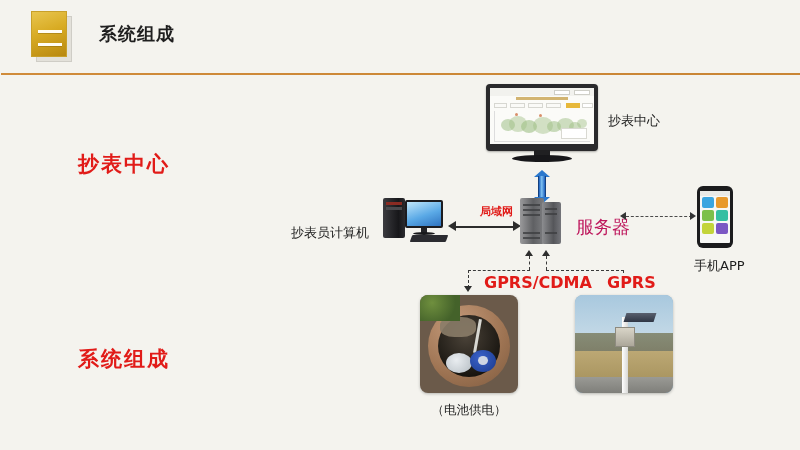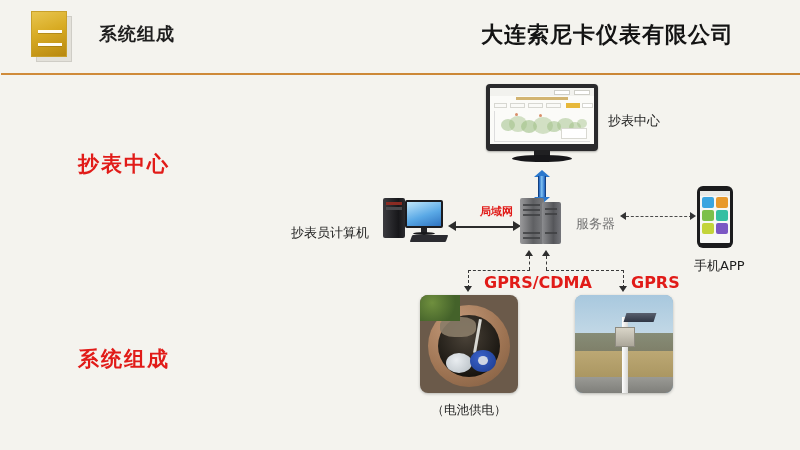--- a/index.html
+++ b/index.html
@@ -123,21 +123,21 @@
   
   .server { position:absolute; left:518px; top:196px; width:46px; height:50px; }
   .srv-a { position:absolute; left:2px; top:2px; width:24px; height:46px;
            background: linear-gradient(to right,#9a9a9c,#5f6063 55%,#7c7d80);
            border-radius:2px; }
   .srv-b { position:absolute; left:24px; top:6px; width:19px; height:42px;
            background: linear-gradient(to right,#8c8d90,#55565a 60%,#74757a);
            border-radius:2px; }
   .srv-a .vent, .srv-b .vent { position:absolute; left:3px; height:2px; background:#3d3e41; opacity:.8; }
   .srv-a .vent { width:17px; } .srv-b .vent { width:12px; }
-  .srv-label { position:absolute; left:576px; top:215px; font-size:13px; color:#737373; white-space:nowrap; }
+  .srv-label { position:absolute; left:576px; top:215px; font-size:18px; color:#be185d; white-space:nowrap; }
 
   
   .phone { position:absolute; left:697px; top:186px; width:36px; height:62px;
            background:#1b1b1d; border-radius:6px; padding:5px 3px; }
   .ph-scr { width:30px; height:52px; background:#f7f7f5; border-radius:1px;
             display:flex; flex-wrap:wrap; align-content:flex-start; padding:6px 2px 0 2px; gap:2px; }
   .ph-bar { position:absolute; left:3px; top:5px; width:30px; height:5px; background:#e9e9e6; }
   .ph-app { width:12px; height:11px; border-radius:2px; }
   .phone-label { position:absolute; left:694px; top:257px; font-size:13px; color:#1e1e1e; white-space:nowrap; }
   .srv-phone-line { position:absolute; left:626px; top:216px; width:66px; height:0;
@@ -207,21 +207,20 @@
 
 <div class="slide">
 
   <div class="header">
     <div class="hdr-icon-shadow"></div>
     <div class="hdr-icon">
       <i class="l1"></i>
         <i class="l2"></i>
     </div>
     <div class="hdr-title">系统组成</div>
-    <div class="hdr-company">大连索尼卡仪表有限公司</div>
     <div class="hdr-rule"></div>
   </div>
 
   <div class="side-label side-1">抄表中心</div>
   <div class="side-label side-3">系统组成</div>
 
   <div class="monitor">
     <div class="mon-bezel">
       <div class="mon-screen">
         <div class="scr-titlebar"></div>
@@ -322,21 +321,21 @@
 
   <div class="dash h" style="left:468px;top:270px;width:62px;"></div>
   <div class="dash h" style="left:546px;top:270px;width:78px;"></div>
 
   <div class="dash v" style="left:468px;top:270px;height:18px;"></div>
   <div class="tri-dn" style="left:464px;top:286px;"></div>
   <div class="dash v" style="left:623px;top:270px;height:18px;"></div>
   <div class="tri-dn" style="left:619px;top:286px;"></div>
 
   <div class="gprs-label" style="left:481px;top:273px;">GPRS/CDMA</div>
-  <div class="gprs-label" style="left:604px;top:273px;margin-left:24px;">GPRS</div>
+  <div class="gprs-label" style="left:604px;top:273px;">GPRS</div>
 
   <div class="photo photo-well">
     <div class="well-rim"></div>
     <div class="well-hole"></div>
     <div class="well-rock"></div>
     <div class="well-pipe"></div>
     <div class="well-disc"></div>
     <div class="well-meter"></div>
     <div class="well-grass"></div>
   </div>

